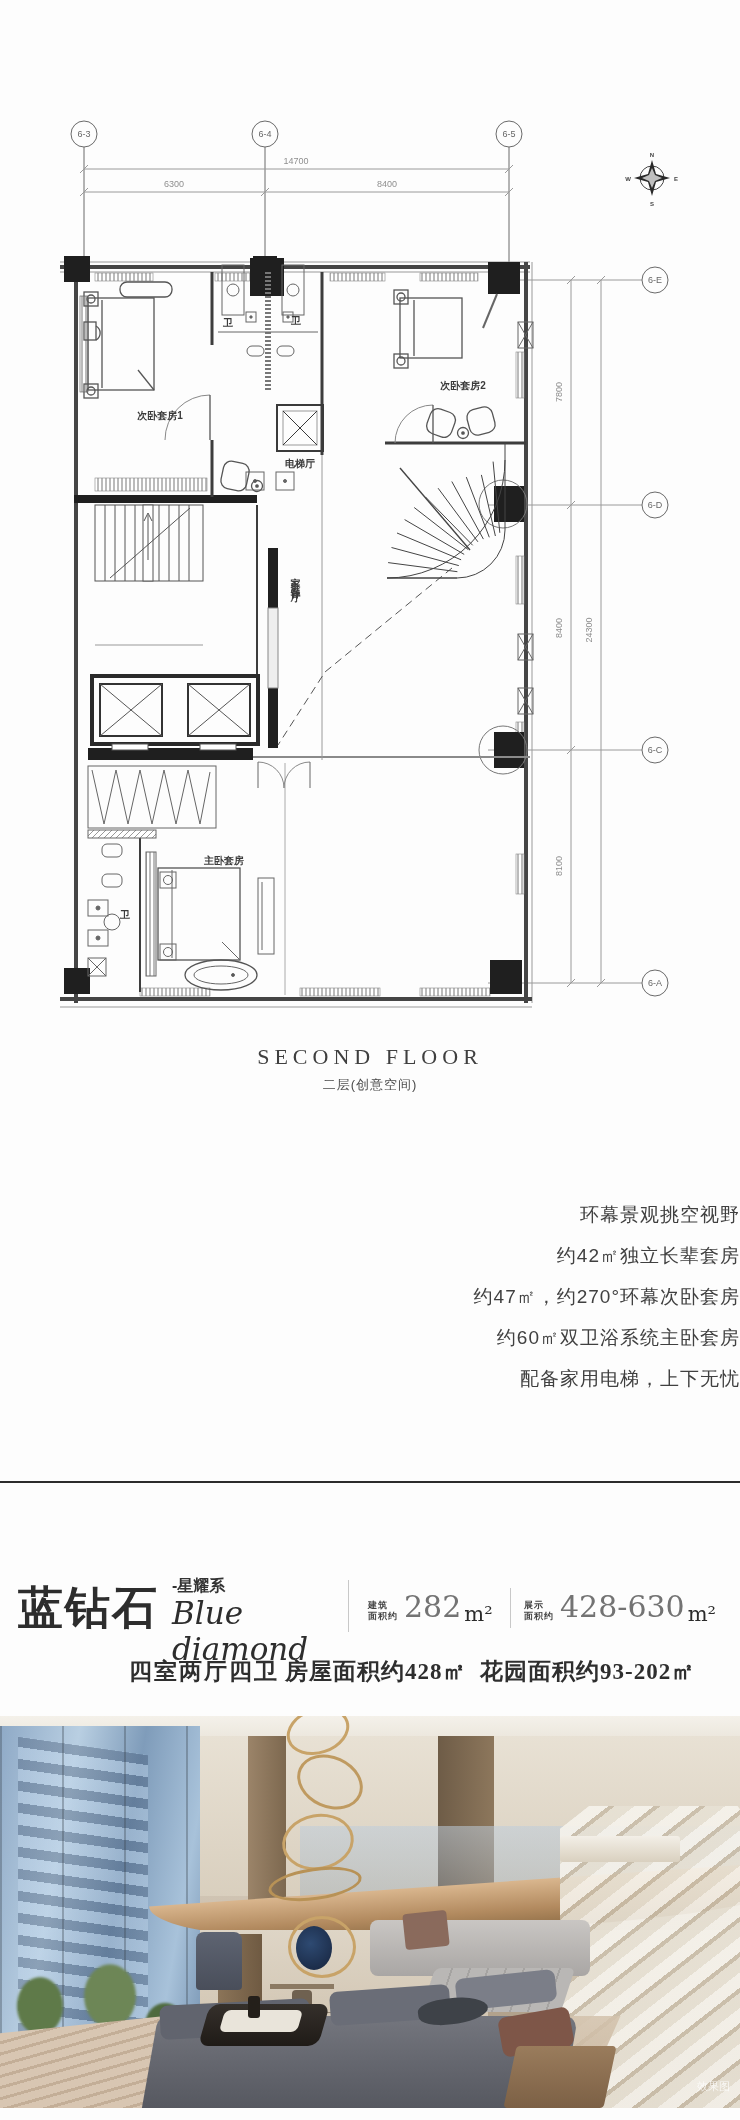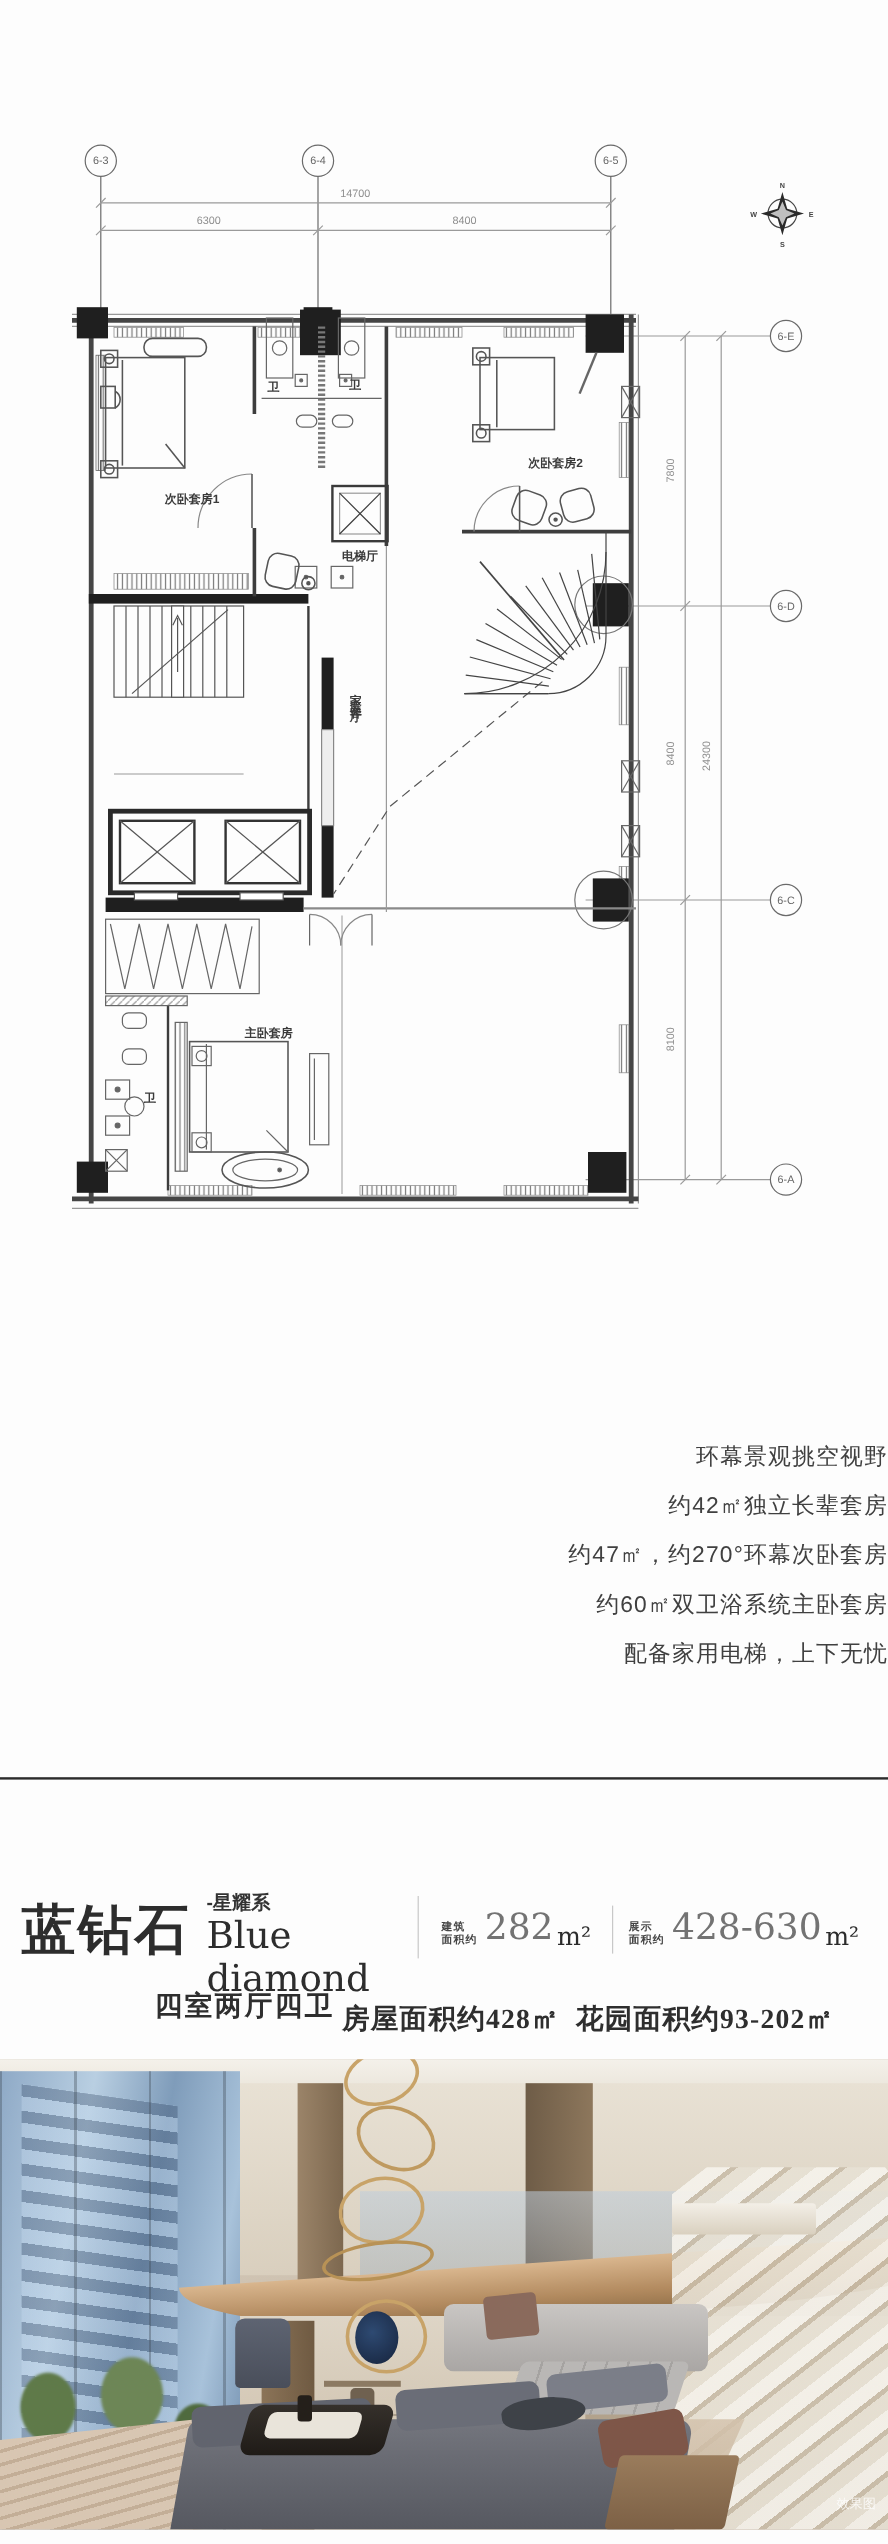--- a/index.html
+++ b/index.html
@@ -21,30 +21,30 @@
   .floor-title .cn{margin-top:6px;font-size:13px;color:#4a4a4a;letter-spacing:1px;}
   .features{position:absolute;left:0;top:1194px;width:740px;text-align:right;}
   .features div{font-size:19px;line-height:41px;color:#404040;letter-spacing:1px;}
   .rule{position:absolute;left:0;top:1481px;width:740px;height:2px;background:#2c2c2c;}
   
   .brand{position:absolute;left:0;top:1570px;width:740px;height:130px;}
   .brand-name{position:absolute;left:18px;top:8px;font-family:"Liberation Serif",serif;
               font-size:45px;font-weight:700;color:#2d2d2d;letter-spacing:2px;}
   .brand-sub{position:absolute;left:172px;top:6px;width:170px;}
   .brand-series{font-size:16px;color:#333;font-weight:bold;}
-  .brand-en{font-family:"DejaVu Serif",serif;font-size:31px;color:#2d2d2d;margin-top:-2px;}
+  .brand-en{font-family:"DejaVu Serif",serif;font-style:italic;font-size:31px;color:#2d2d2d;margin-top:-2px;}
   .vdiv{position:absolute;top:10px;width:1px;height:52px;background:#c8c8c8;}
   .stat{position:absolute;top:14px;display:flex;align-items:flex-end;}
   .stat .lab{font-size:9px;color:#444;line-height:11px;letter-spacing:1px;margin:0 6px 8px 0;font-weight:bold;}
   .stat .val{font-family:"DejaVu Serif",serif;font-size:30px;line-height:46px;color:#737373;}
   .stat .unit{font-family:"DejaVu Serif",serif;font-size:21px;color:#2b2b2b;margin:0 0 4px 3px;}
   .brand-row2{position:absolute;left:0;top:86px;width:740px;font-family:"Liberation Serif",serif;
               font-size:23px;font-weight:bold;color:#2e2e2e;}
   .brand-row2 .layout{position:absolute;left:129px;top:0;letter-spacing:2px;}
-  .brand-row2 .areas{position:absolute;left:285px;top:11px;letter-spacing:1px;}
+  .brand-row2 .areas{position:absolute;left:285px;top:0;letter-spacing:1px;}
   
   .photo{position:absolute;left:0;top:1716px;width:740px;height:392px;overflow:hidden;
          background:linear-gradient(175deg,#ddd5c9 0%,#cfc3b2 45%,#bfb09e 100%);}
   .ph{position:absolute;}
   .watermark{position:absolute;right:10px;bottom:14px;font-size:11px;color:rgba(255,255,255,.78);z-index:60;}
 </style>
 </head>
 <body>
 
 <div id="page">
@@ -342,20 +342,22 @@
           <line x1="310" y1="762" x2="310" y2="788"></line>
       </g>
       <text class="room" x="224" y="864" text-anchor="middle">主卧套房</text>
       <text class="room" x="125" y="918" text-anchor="middle">卫</text>
     </svg>
 
     <div class="vtext">家庭客厅</div>
   </section>
 
   <div class="floor-title">
+    <div class="en">SECOND FLOOR</div>
+    <div class="cn">二层(创意空间)</div>
   </div>
 
   <div class="features">
     <div>环幕景观挑空视野</div>
     <div>约42㎡独立长辈套房</div>
     <div>约47㎡，约270°环幕次卧套房</div>
     <div>约60㎡双卫浴系统主卧套房</div>
     <div>配备家用电梯，上下无忧</div>
   </div>
 

